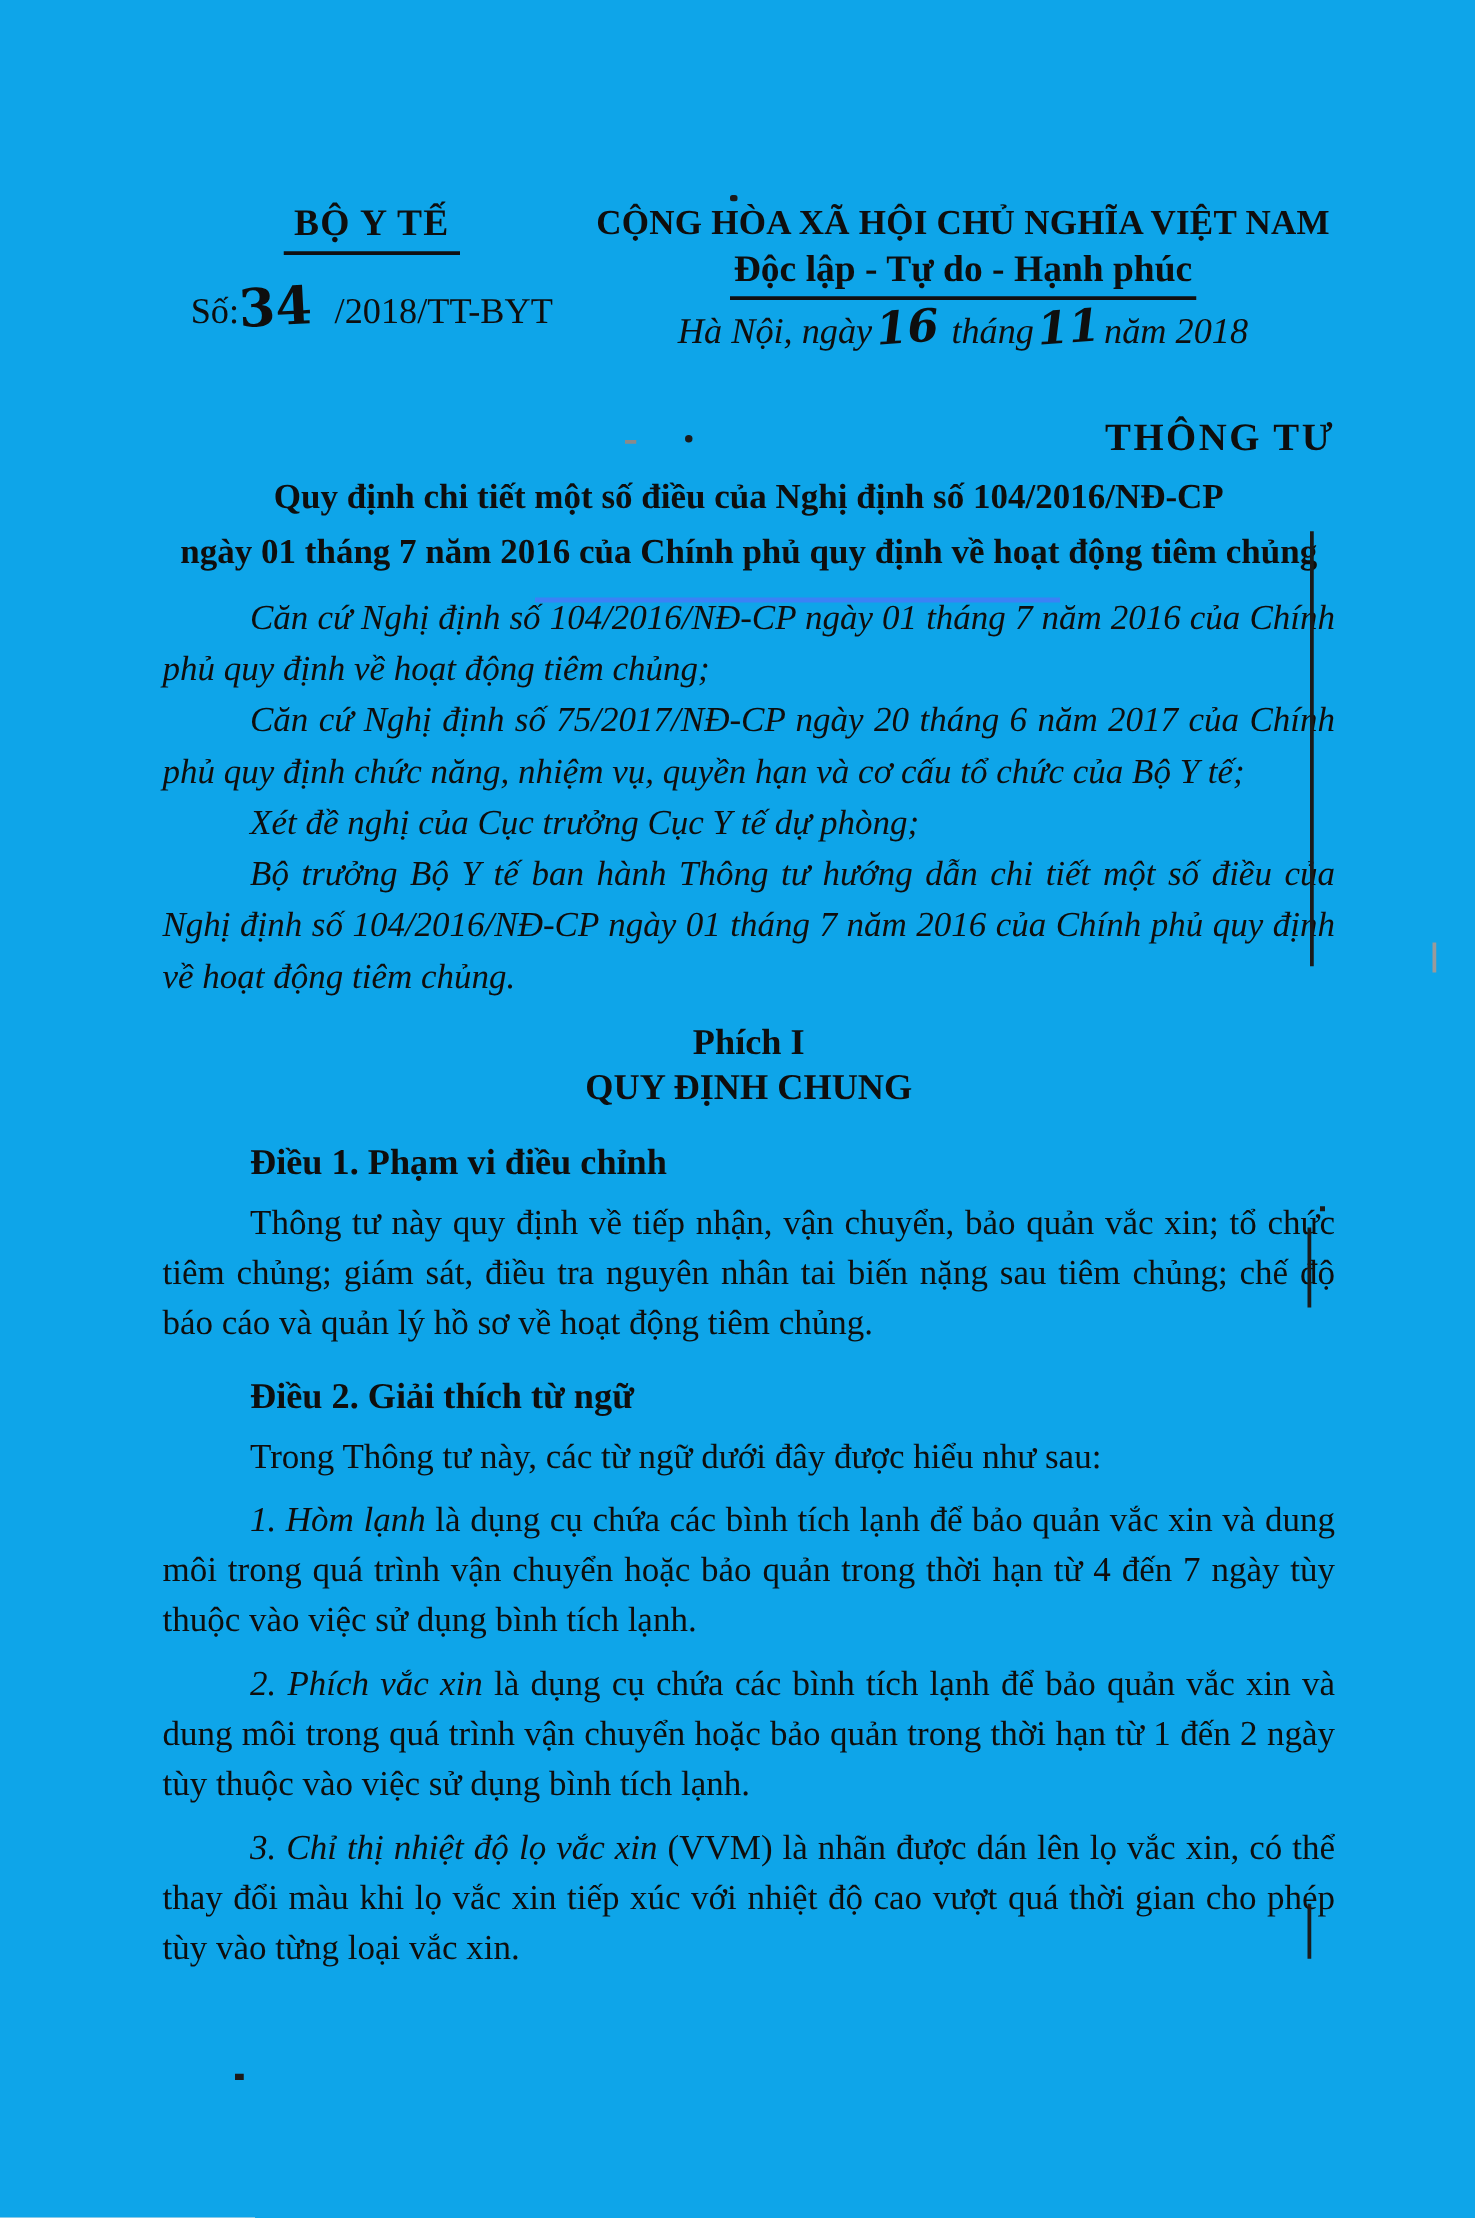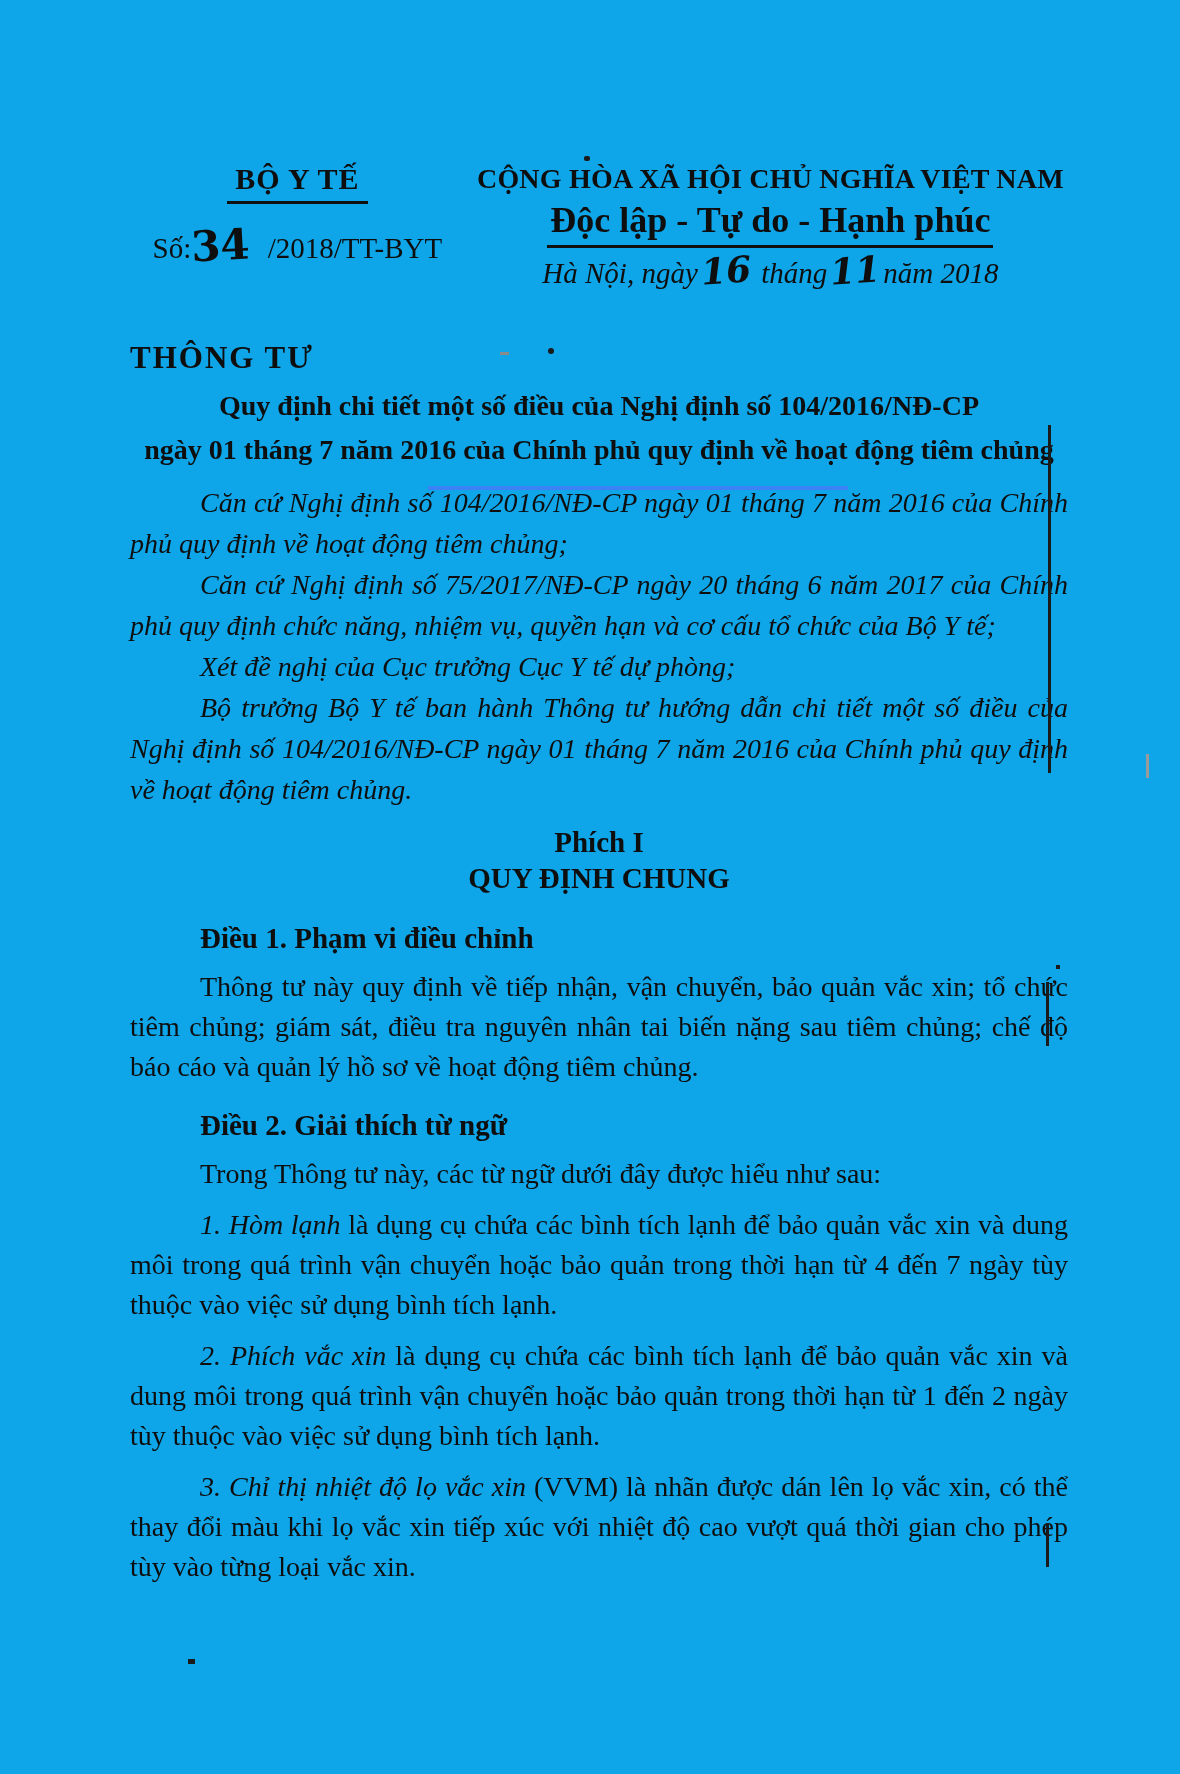--- a/index.html
+++ b/index.html
@@ -40,38 +40,38 @@
     font-size: 42px;
     line-height: 28px;
     transform: rotate(-3deg) translateY(2px);
   }
   .num-suffix { margin-left: 18px; }
 
   .country { font-weight: bold; font-size: 28px; line-height: 34px; letter-spacing: .2px; white-space: nowrap; }
   .motto {
     display: inline-block;
     font-weight: bold;
-    font-size: 36px;
+    font-size: 30px;
     border-bottom: 3px solid #101010;
     padding: 1px 3px 4px 3px;
     margin-top: 2px;
     white-space: nowrap;
   }
   .dateline { font-style: italic; font-size: 29px; margin-top: 8px; white-space: nowrap; }
   .hand-date {
     font-style: italic;
     font-size: 36px;
     line-height: 28px;
     margin: 0 3px;
     transform: rotate(-4deg);
   }
 
   
   .title {
-    text-align: left;
+    text-align: right;
     font-weight: bold;
     font-size: 31px;
     letter-spacing: 2px;
     margin-top: 50px;
   }
   .subtitle {
     text-align: center;
     font-weight: bold;
     font-size: 28px;
     line-height: 44px;

